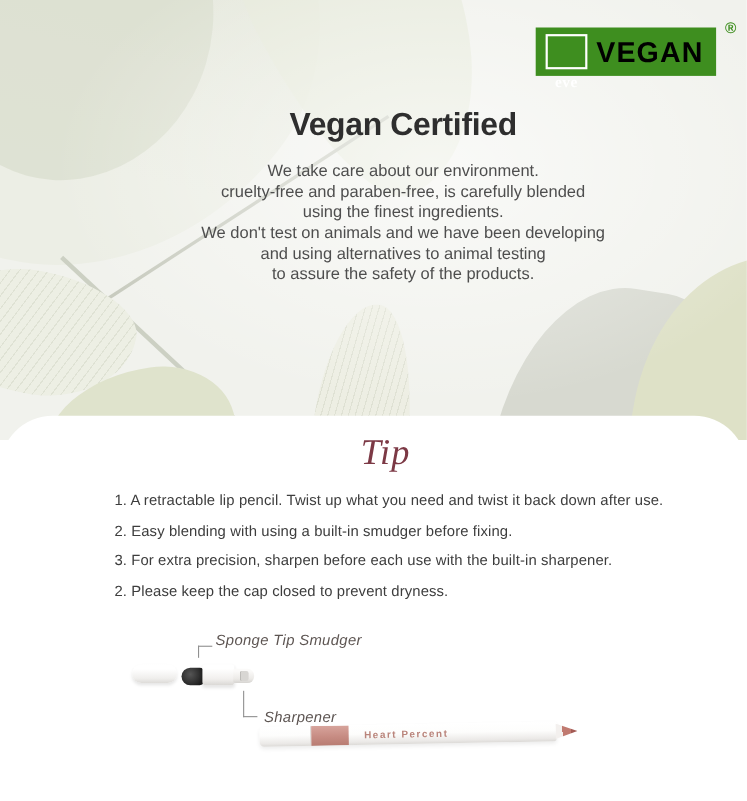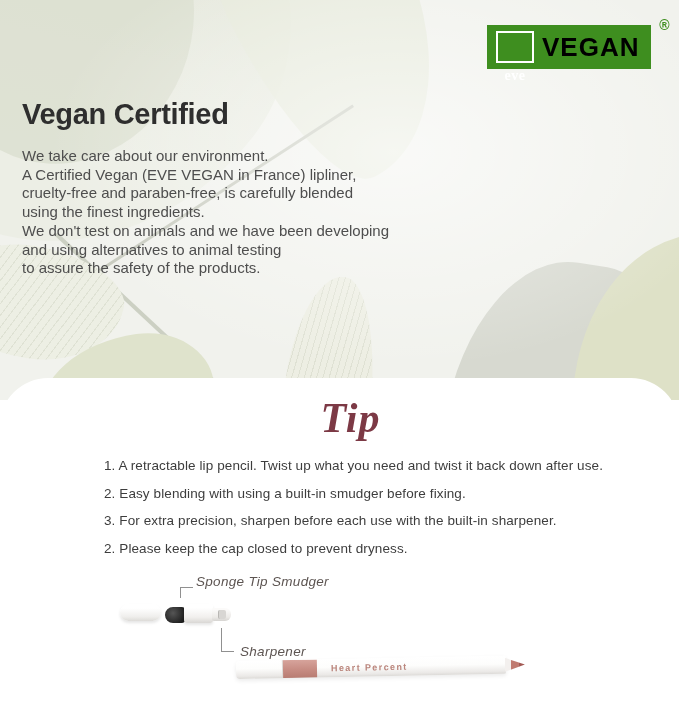--- a/index.html
+++ b/index.html
@@ -57,32 +57,32 @@
     display:flex; flex-direction:column; align-items:center; justify-content:flex-start;gap:37px; }
   .eve-box svg { display:block; margin-bottom:-1px; }
   .eve-text { color:#ffffff; font-family:"Liberation Serif", serif;
     font-size:14px; font-weight:bold; line-height:13px; letter-spacing:.5px; }
   .vegan-text { color:#000000; font-size:26px; font-weight:bold;
     letter-spacing:1px; line-height:1; }
   .reg-mark { position:absolute; right:-18px; top:-8px; color:#3e8e1f;
     font-size:14px; font-weight:bold; }
 
   
-  .hero-text { position:relative; z-index:4; padding-left:22px; text-align:left; }
+  .hero-text { position:relative; z-index:4; padding-left:54px; text-align:center; }
   .hero-title { margin-top:98px; font-size:29px; font-weight:bold;
     color:#2e2e2e; letter-spacing:-.3px; }
   .hero-para { margin-top:16px; font-size:15px; line-height:18.7px; color:#4e4e4e; }
   .hero-para span { display:block; }
 
   
   .panel { position:absolute; left:0; top:378px; width:679px; height:350px;
     background:#ffffff; border-radius:48px 48px 0 0; z-index:6; }
   .tip-heading { margin-top:16px; text-align:center; padding-left:22px;
-    font-family:"Liberation Serif", serif; font-style:italic; font-weight:bold;
-    font-size:42px; color:#7c3945; letter-spacing:1px; }
+    font-family:"Liberation Serif", serif; font-style:italic; font-weight:normal;
+    font-size:33px; color:#7c3945; letter-spacing:1px; }
   .tip-list { margin:16px 0 0 104px; }
   .tip-item { font-size:13.5px; color:#3d3d3d; letter-spacing:.1px;
     margin-bottom:12.5px; white-space:nowrap; }
 
   
   .figure { position:absolute; left:0; top:0; width:679px; height:350px; }
   .fig-label { position:absolute; font-style:italic; font-size:13.5px;
     color:#5d5552; letter-spacing:.3px; }
   .smudger-label { left:196px; top:196px; }
   .sharpener-label { left:240px; top:266px; }
@@ -152,21 +152,20 @@
         </div>
         <span class="vegan-text">VEGAN</span>
       </div>
       <span class="reg-mark">®</span>
     </div>
 
     <div class="hero-text">
       <div class="hero-title">Vegan Certified</div>
       <p class="hero-para">
         <span>We take care about our environment.</span>
-        <span>A Certified Vegan (EVE VEGAN in France) lipliner,</span>
         <span>cruelty-free and paraben-free, is carefully blended</span>
         <span>using the finest ingredients.</span>
         <span>We don't test on animals and we have been developing</span>
         <span>and using alternatives to animal testing</span>
         <span>to assure the safety of the products.</span>
       </p>
     </div>
   </div>
 
   <div class="panel">

